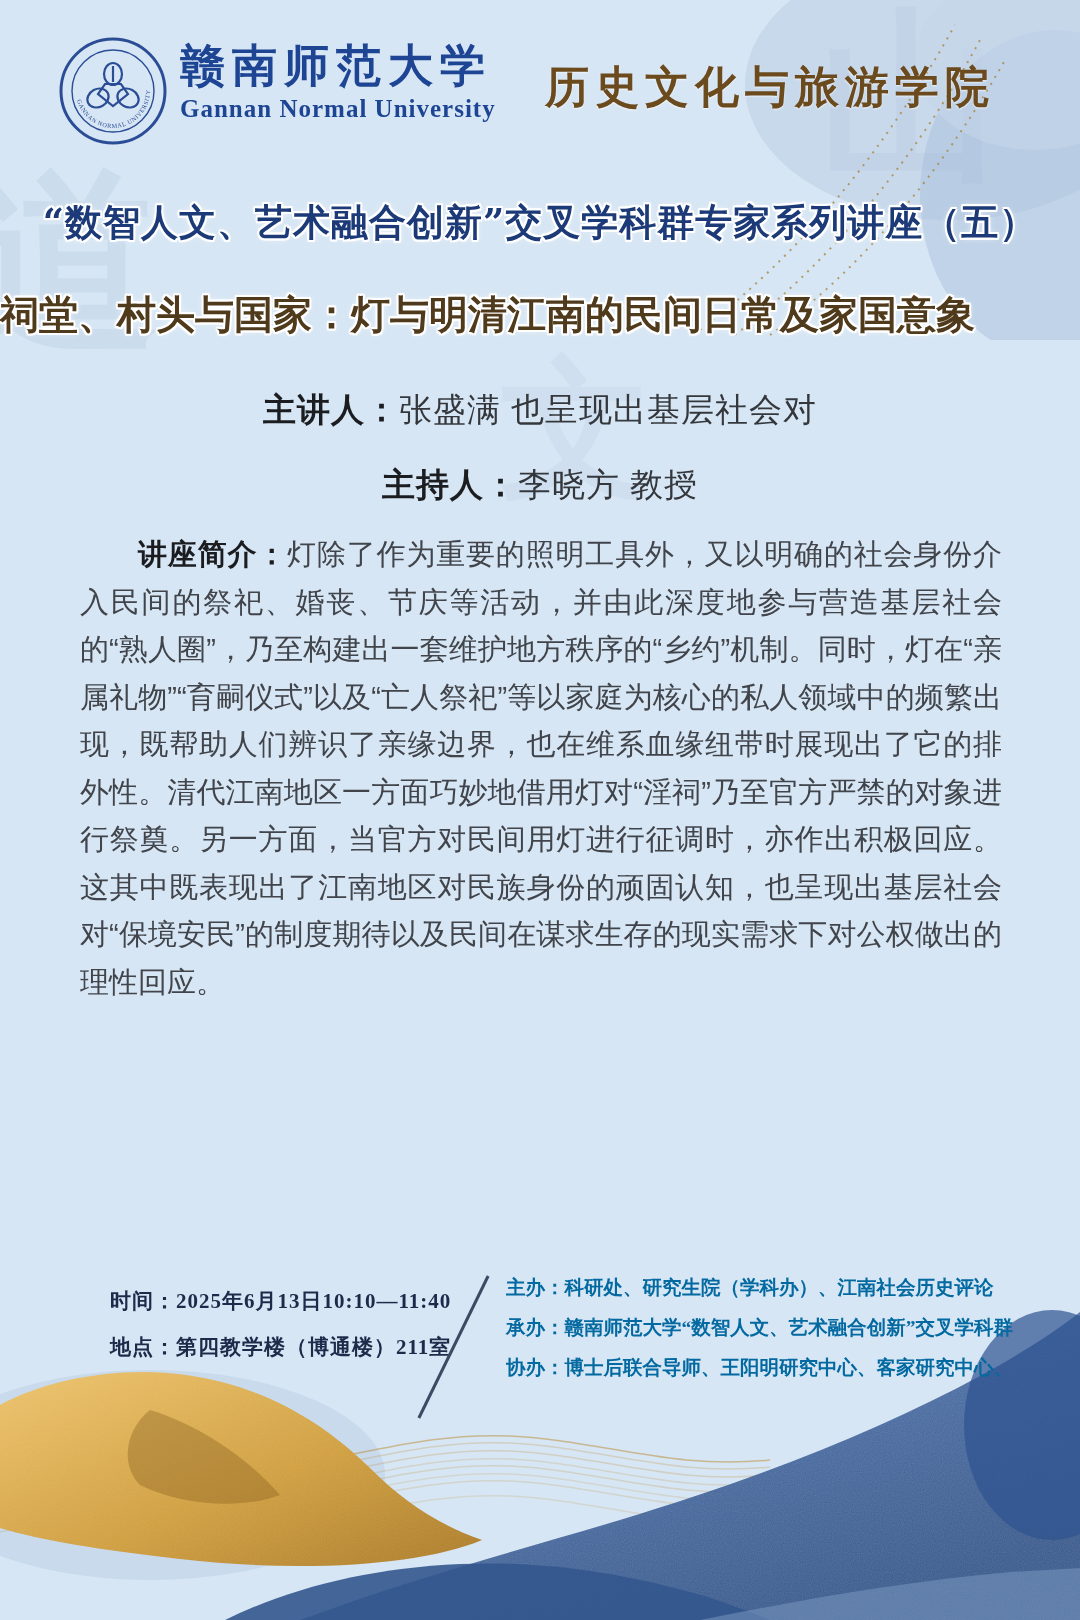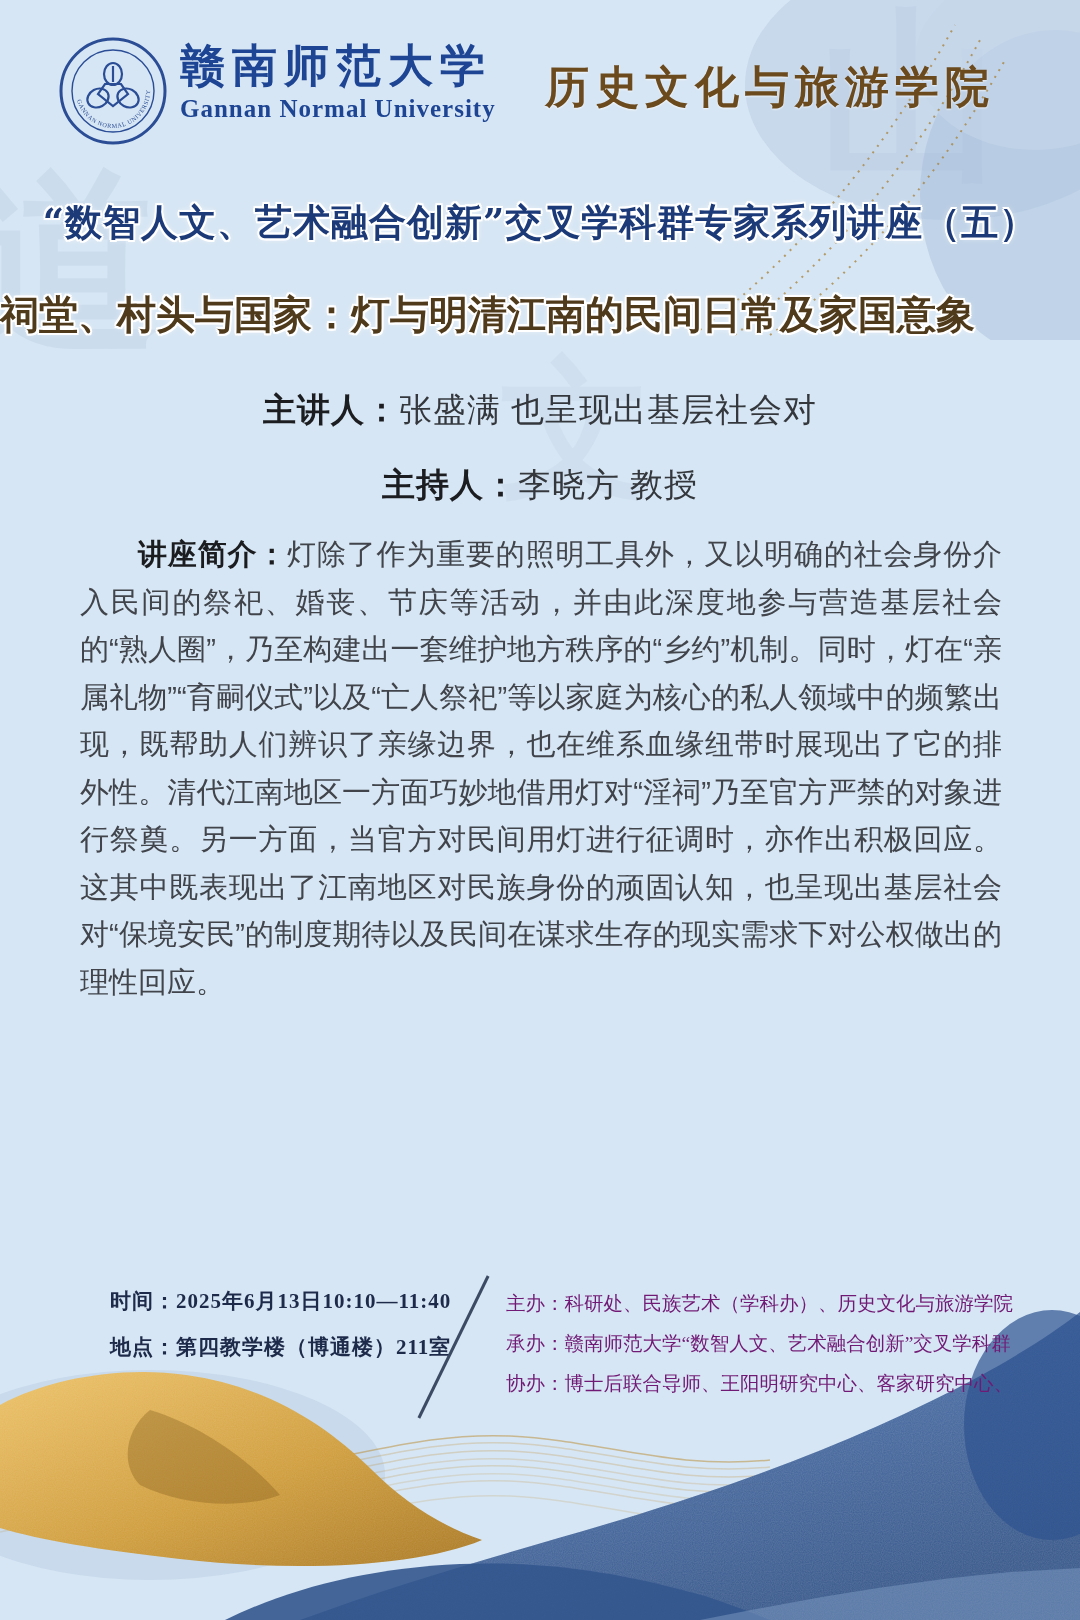--- a/index.html
+++ b/index.html
@@ -41,21 +41,21 @@
   .bio{left:80px;top:531px;width:922px;}
   .bio p{margin:0;font-size:29px;line-height:47.5px;color:#41454b;text-align:justify;text-indent:2em;
     font-family:"Liberation Sans","DejaVu Sans",sans-serif;}
   .bio p b{color:#1a1c1f;}
   .bio p + p{margin-top:12px;}
 
   
   .time-col{left:110px;top:1286px;font-family:"Liberation Serif",serif;font-weight:700;color:#1e2a4a;font-size:21px;letter-spacing:1px;}
   .time-col .row{line-height:30px;margin-bottom:16px;white-space:nowrap;}
   .slash{left:452px;top:1268px;height:158px;width:0;border-left:3px solid #3c4a63;transform:rotate(26deg);transform-origin:center;}
-  .org-col{left:506px;top:1274px;width:566px;font-family:"Liberation Serif",serif;font-weight:400;color:#701a75;font-size:19.5px;margin-top:16px;}
+  .org-col{left:506px;top:1274px;width:566px;font-family:"Liberation Serif",serif;font-weight:700;color:#0369a1;font-size:19.5px;}
   .org-row{display:flex;line-height:27px;margin-bottom:13px;}
   .org-label{flex:0 0 auto;white-space:nowrap;}
   .org-spacer{flex:0 0 auto;width:3.1em;}
   .org-val{white-space:nowrap;}
 
   .welcome{left:0;right:0;top:1452px;text-align:center;font-family:"DejaVu Serif",serif;font-weight:700;
     font-size:55px;letter-spacing:10px;color:#7a5824;z-index:4;}
 </style>
 </head>
 <body>
@@ -169,21 +169,21 @@
     <div class="row">
       <span>地点：</span><span>第四教学楼（博通楼）211室</span>
     </div>
   </div>
 
   <div class="z slash"></div>
 
   <div class="z org-col">
     <div class="org-row">
       <span class="org-label">主办：</span>
-      <span class="org-val">科研处、民族艺术（学科办）、历史文化与旅游学院</span>
+      <span class="org-val">科研处、研究生院（学科办）、江南社会历史评论</span>
     </div>
     <div class="org-row">
       <span class="org-label">承办：</span>
       <span class="org-val">赣南师范大学“数智人文、艺术融合创新”交叉学科群</span>
     </div>
     <div class="org-row">
       <span class="org-label">协办：</span>
       <span class="org-val">博士后联合导师、王阳明研究中心、客家研究中心、</span>
     </div>
   </div>

